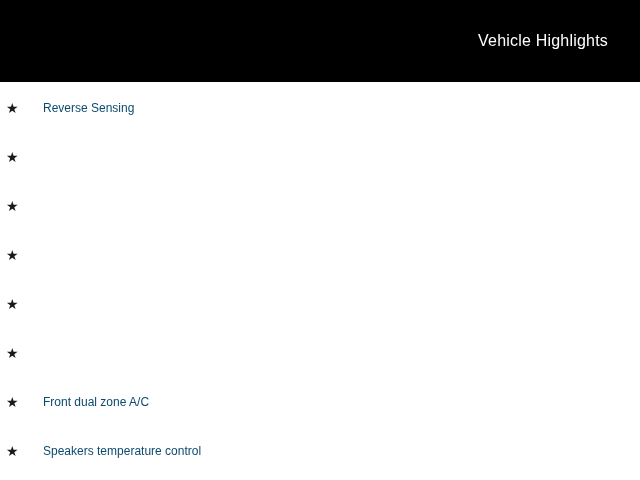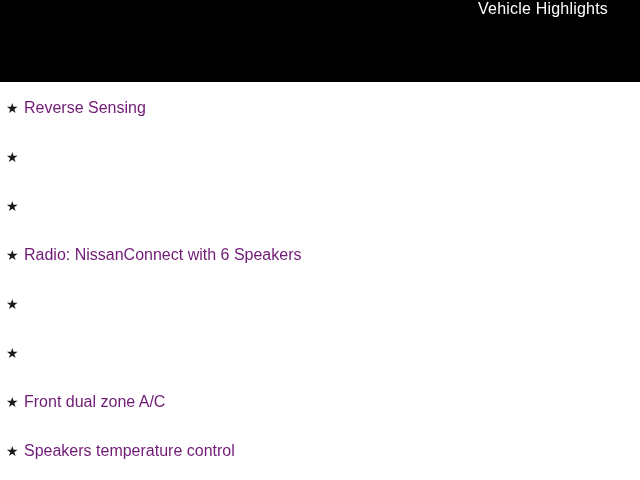--- a/index.html
+++ b/index.html
@@ -8,20 +8,21 @@
     height: 480px;
     background: #ffffff;
     font-family: "Liberation Sans", sans-serif;
     overflow: hidden;
   }
   .header {
     width: 100%;
     height: 82px;
     background: #000000;
     display: flex;
+    align-items: center;
     justify-content: flex-end;
     padding-right: 32px;
   }
   .header-title {
     color: #ffffff;
     font-size: 16px;
     letter-spacing: 0.2px;
   }
   .highlight-list {
     list-style: none;
@@ -33,23 +34,23 @@
     align-items: center;
   }
   .star {
     font-size: 14px;
     color: #1a1a1a;
     width: 16px;
     text-align: left;
     line-height: 1;
   }
   .label {
-    font-size: 16px;
-    color: #701a75;
-    margin-left: 2px;
+    font-size: 12px;
+    color: #0c4a6e;
+    margin-left: 21px;
   }
 </style>
 </head>
 <body>
 
 <div class="header">
   <span class="header-title">Vehicle Highlights</span>
 </div>
 
 <ul class="highlight-list">
@@ -58,21 +59,20 @@
     <span class="label">Reverse Sensing</span>
   </li>
   <li class="row">
     <span class="star">★</span>
   </li>
   <li class="row">
     <span class="star">★</span>
   </li>
   <li class="row">
     <span class="star">★</span>
-    <span class="label">Radio: NissanConnect with 6 Speakers</span>
   </li>
   <li class="row">
     <span class="star">★</span>
   </li>
   <li class="row">
     <span class="star">★</span>
   </li>
   <li class="row">
     <span class="star">★</span>
     <span class="label">Front dual zone A/C</span>

